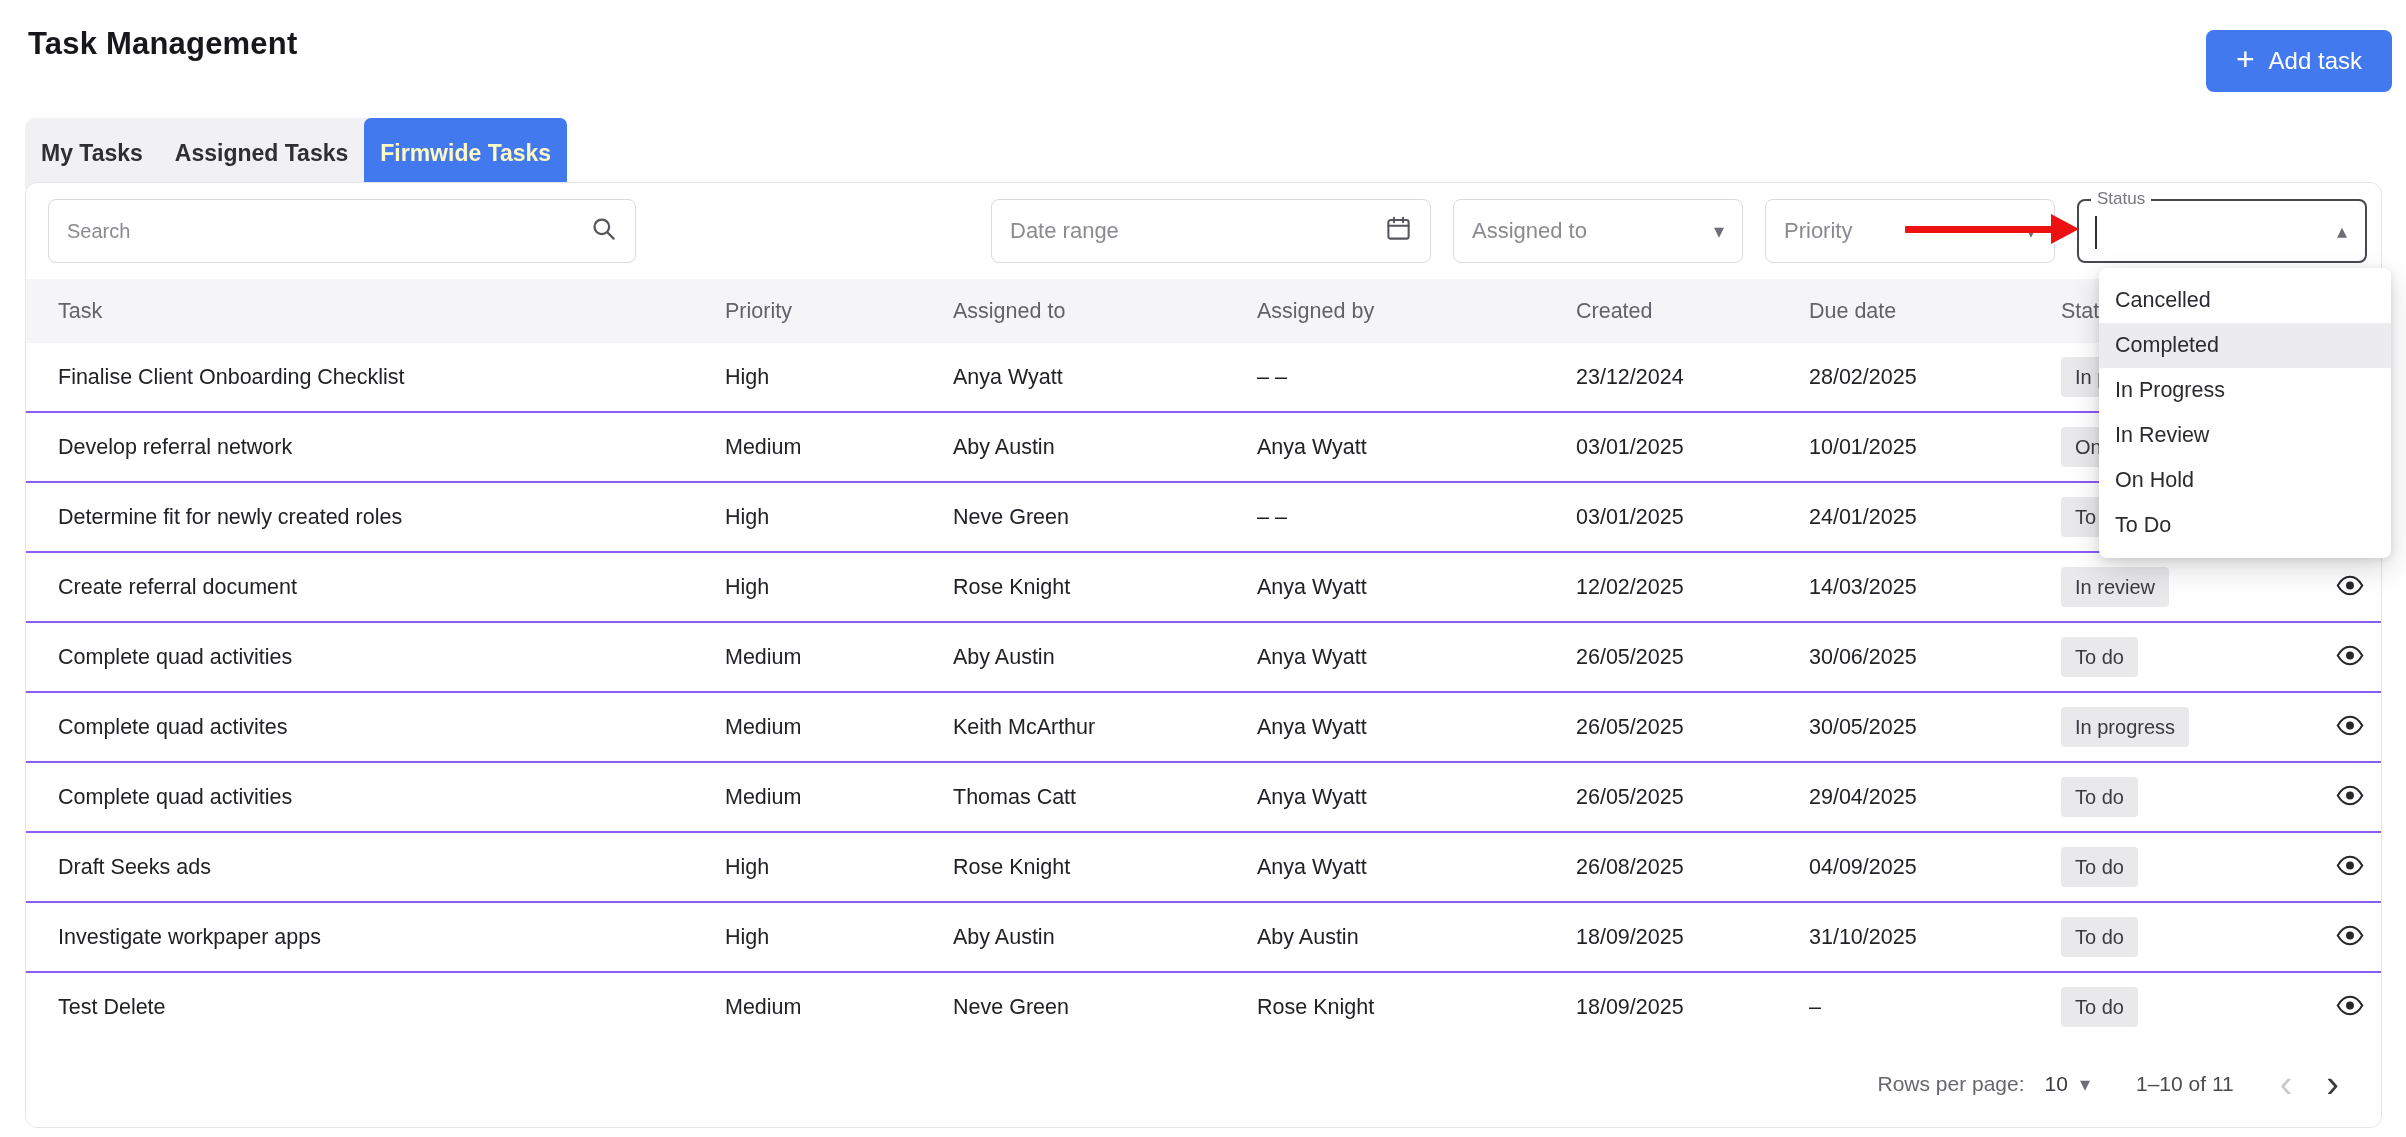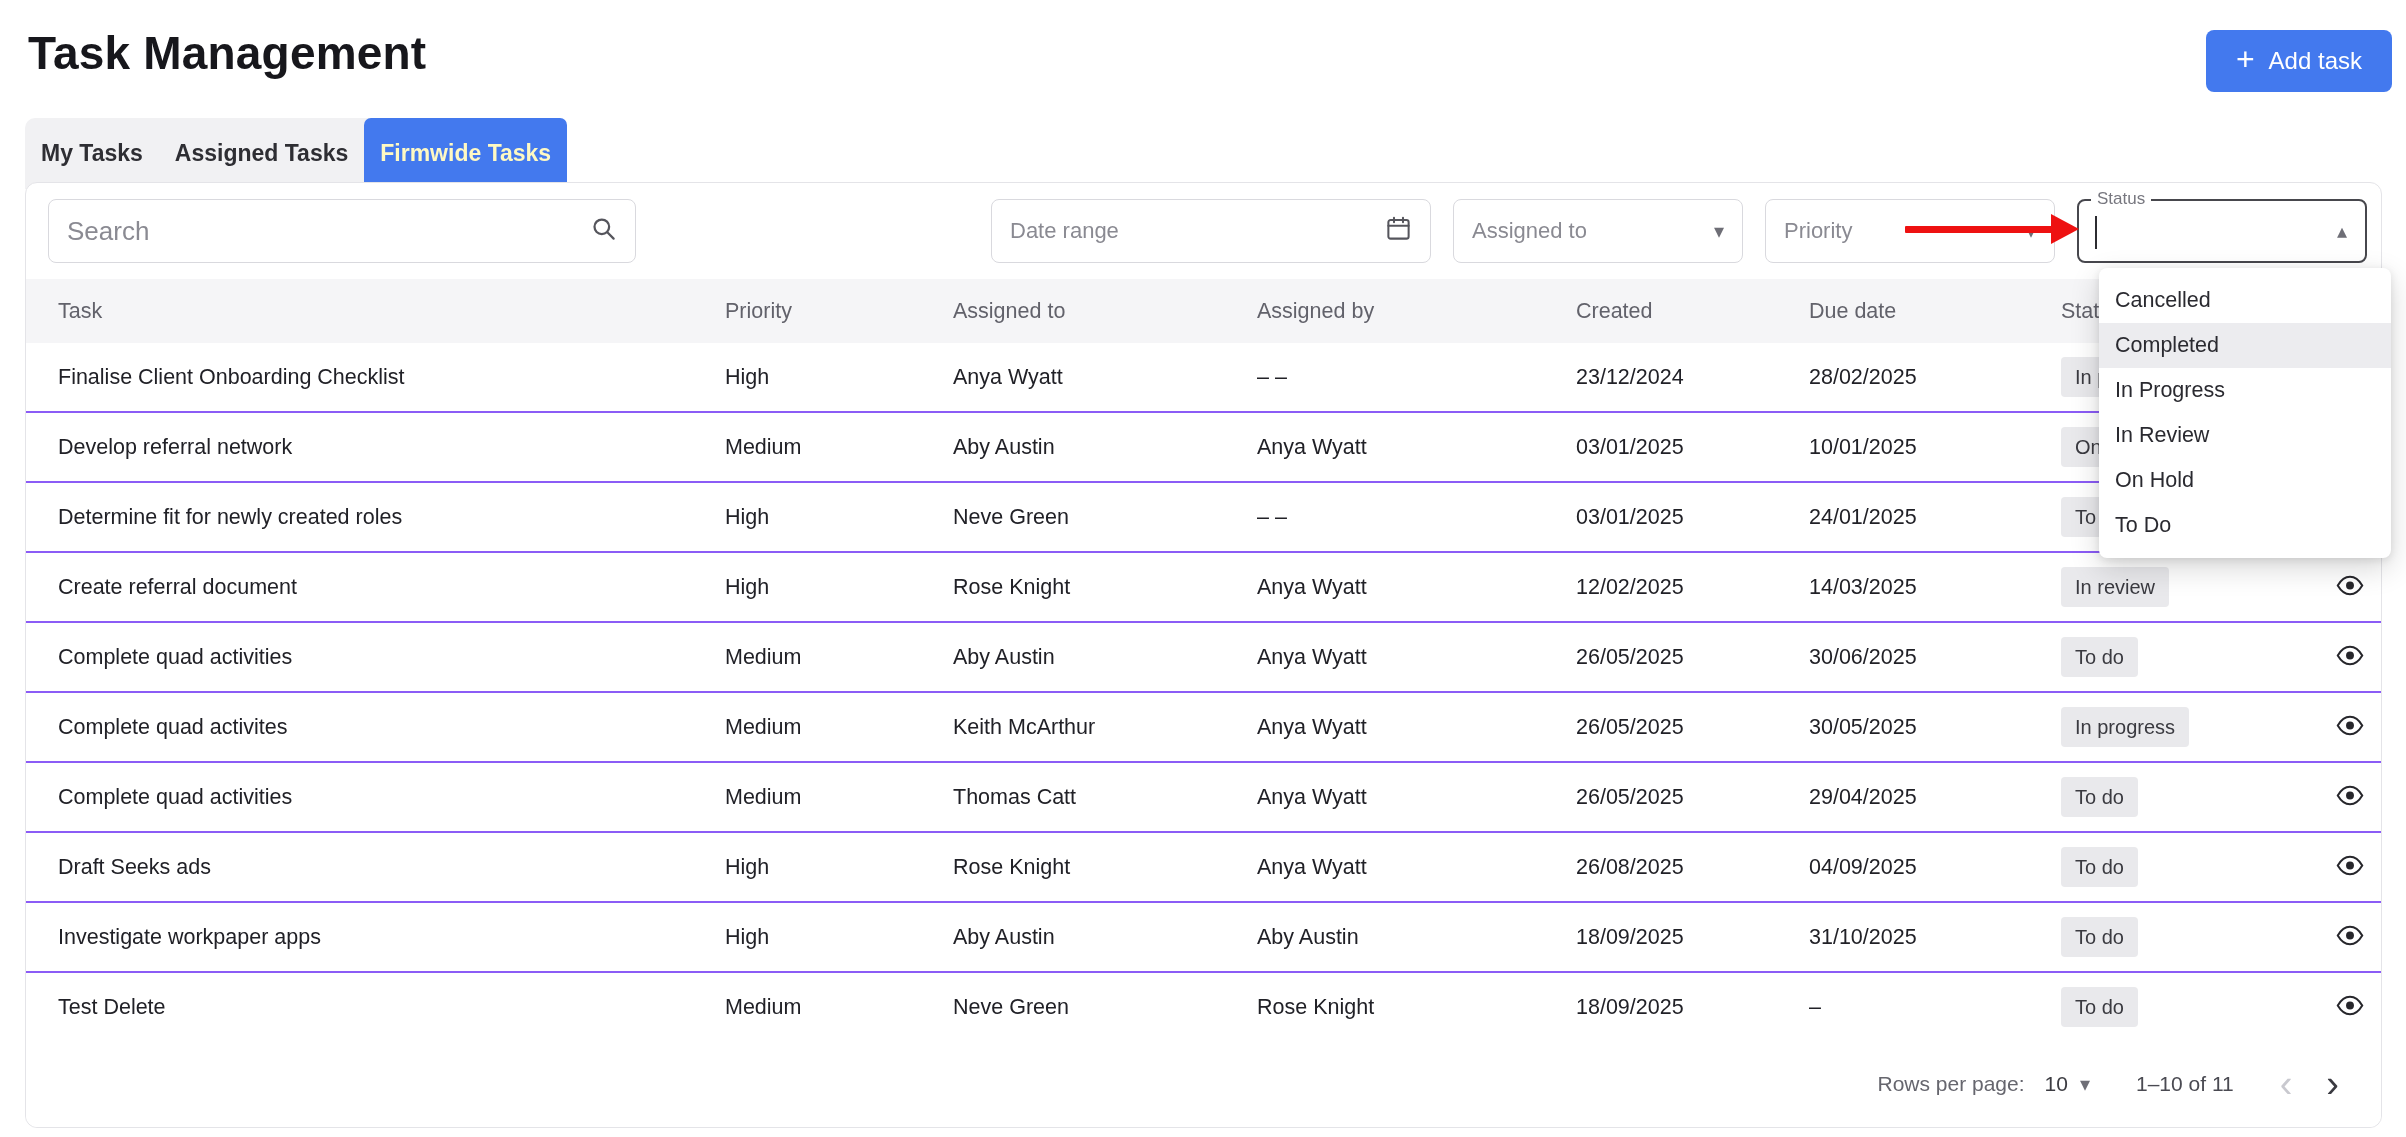--- a/index.html
+++ b/index.html
@@ -6,21 +6,21 @@
   html,body { background:#fff; }
   body {
     width:2406px; height:1137px; overflow:hidden;
     font-family:"Liberation Sans", sans-serif;
     -webkit-font-smoothing:antialiased;
   }
   .page { position:relative; width:2406px; height:1137px; background:#fff; }
 
   
   .topbar { display:flex; align-items:flex-start; justify-content:space-between; padding:26px 14px 0 28px; }
-  .page-title { font-size:46px; font-weight:700; color:#17171c; letter-spacing:.2px; }
+  .page-title { font-size:31px; font-weight:700; color:#17171c; letter-spacing:.2px; }
   .add-task-btn {
     display:flex; align-items:center; gap:14px; background:#4379ee; color:#fff;
     border:none; border-radius:8px; height:62px; padding:0 30px;
     font-size:24px; font-weight:500; font-family:inherit; cursor:pointer; margin-top:4px;
   }
   .plus { font-size:32px; font-weight:400; line-height:1; transform:translateY(-2px); }
 
   
   .tabs { display:inline-flex; margin:26px 0 0 25px; background:#f1f1f3; border-radius:10px 10px 0 0; }
   .tab { height:71px; display:flex; align-items:center; padding:0 16px; font-size:23px; font-weight:600; color:#2e2e33; cursor:pointer; white-space:nowrap; }
@@ -30,21 +30,21 @@
   .card { position:absolute; left:25px; top:182px; width:2357px; height:946px; background:#fff; border:1px solid #e4e4e8; border-radius:12px; }
 
   
   .filters { display:flex; align-items:center; gap:22px; padding:16px 14px 16px 22px; }
   .input {
     position:relative; height:64px; border:1px solid #d9d9de; border-radius:8px;
     display:flex; align-items:center; padding:0 18px; color:#8a8a92; font-size:22px; background:#fff;
   }
   .search { width:588px; justify-content:space-between; gap:10px; }
   .search input {
-    border:none; outline:none; flex:1; font-size:26px; font-family:inherit; color:#2c2c31; background:transparent;
+    border:none; outline:none; flex:1; font-size:20px; font-family:inherit; color:#2c2c31; background:transparent;
   }
   .search input::placeholder { color:#8a8a92; }
   .spacer { flex:1; }
   .date { width:440px; justify-content:space-between; }
   .select { width:290px; justify-content:space-between; cursor:pointer; }
   .caret { font-size:20px; color:#6e6e76; }
   .status-field { width:290px; height:64px; border:2px solid #47474d; border-radius:8px; position:relative; display:flex; align-items:center; justify-content:flex-end; padding:0 18px; background:#fff; cursor:text; }
   .float-label { position:absolute; top:-12px; left:12px; font-size:17px; color:#77777f; background:#fff; padding:0 6px; line-height:1.2; }
   .text-caret { position:absolute; left:16px; top:15px; width:2px; height:33px; background:#2c2c31; }
 

